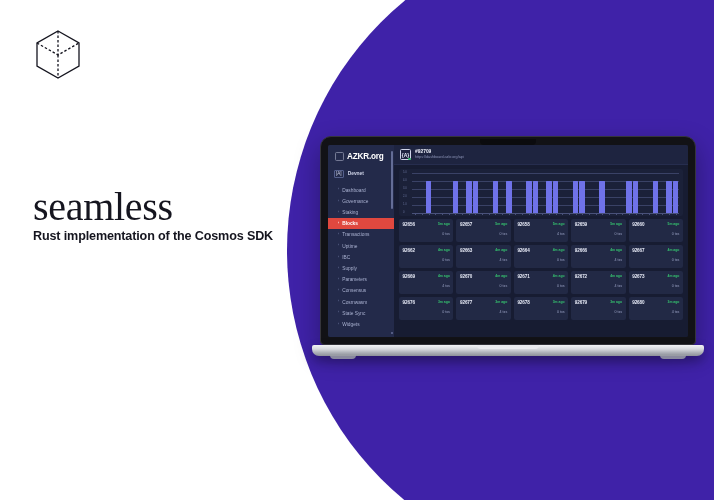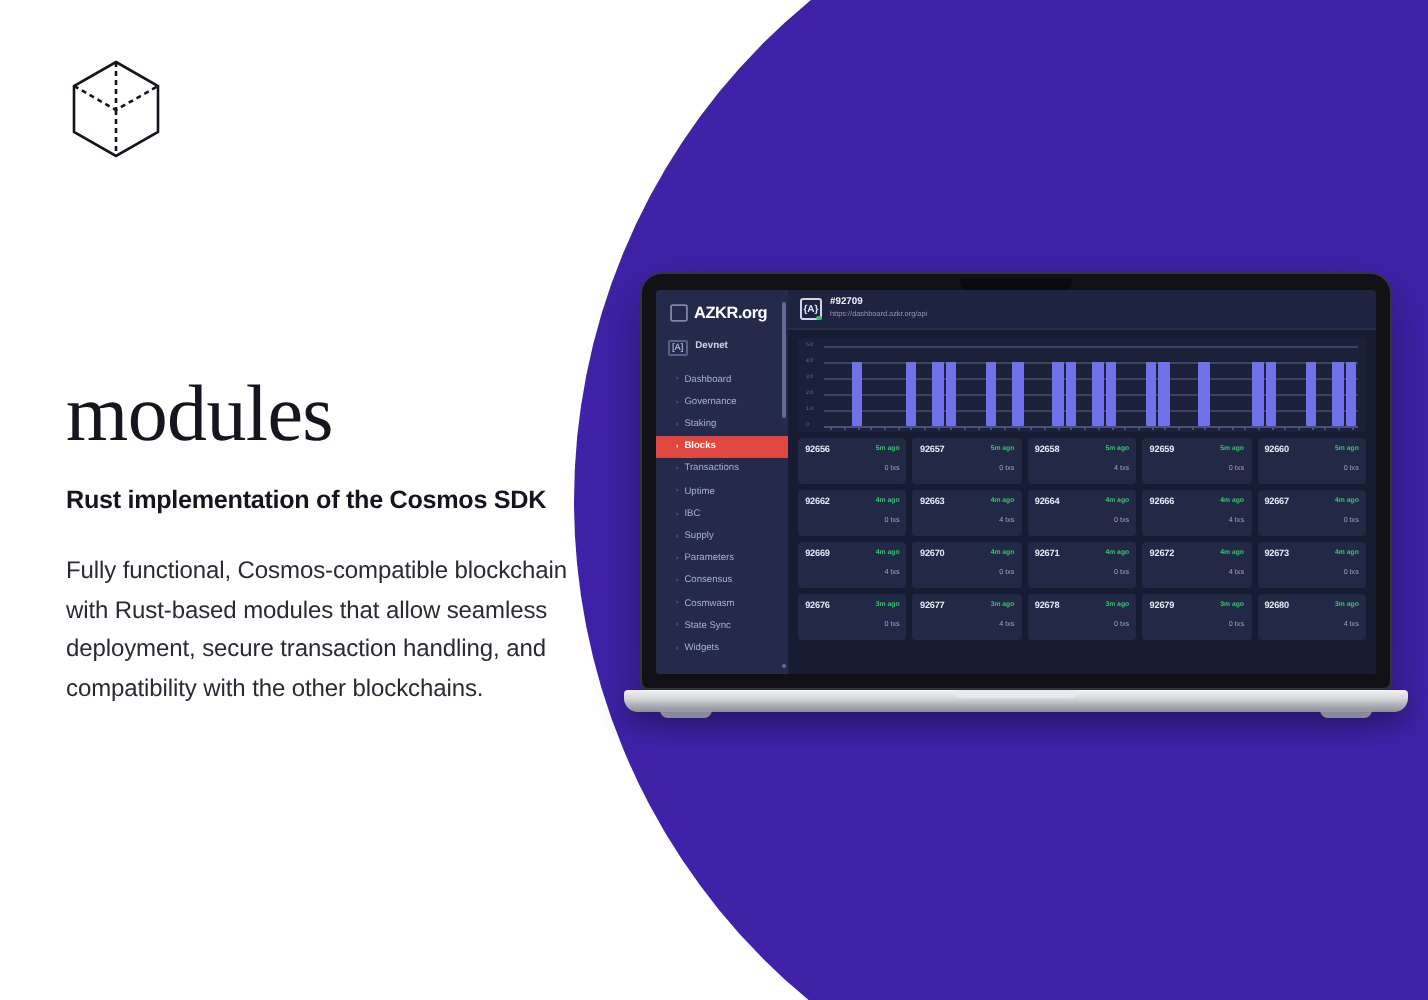--- a/index.html
+++ b/index.html
@@ -32,21 +32,21 @@
   }
 
   
   .copy{ position:absolute; left:33px; top:148px; width:262px; z-index:3; }
   .headline{
     font-family:"Liberation Serif", serif;
     font-size:40px; line-height:0.98; color:#15151f;
     letter-spacing:-0.3px; font-weight:normal;
   }
   .subhead{
-    margin-top:17px; font-size:12.6px; font-weight:bold;
+    margin-top:3px; font-size:12.6px; font-weight:bold;
     color:#15151f; letter-spacing:-0.15px;
   }
   .body-copy{
     margin-top:19px; font-size:12px; line-height:1.63;
     color:#2a2a35; letter-spacing:-0.05px;
   }
 
   
   .laptop{ position:absolute; left:320px; top:136px; width:376px; z-index:4; }
   .lid{
@@ -184,24 +184,23 @@
     <polygon points="25,3 46,15 46,38 25,50 4,38 4,15" fill="none" stroke="#15151f" stroke-width="1.3"></polygon>
     <polyline points="4,15 25,27 46,15" fill="none" stroke="#15151f" stroke-width="1.3" stroke-dasharray="2.5,2"></polyline>
     <line x1="25" y1="27" x2="25" y2="50" stroke="#15151f" stroke-width="1.3" stroke-dasharray="2.5,2"></line>
     <line x1="25" y1="3" x2="25" y2="27" stroke="#15151f" stroke-width="1.3" stroke-dasharray="2.5,2"></line>
   </svg>
 </div>
 
 <div class="copy">
   <h1 class="headline">
     <br>
-    <span>modules</span>
+    <span>seamless</span>
   </h1>
   <div class="subhead">Rust implementation of the Cosmos SDK</div>
-  <p class="body-copy">Fully functional, Cosmos-compatible blockchain with Rust-based modules that allow seamless deployment, secure transaction handling, and compatibility with the other blockchains.</p>
 </div>
 
 <div class="laptop">
   <div class="lid">
     <div class="notch"></div>
     <div class="screen">
 
       <div class="sidebar">
         <div class="brand">
           <svg class="brand-mark" viewBox="0 0 10 10">

